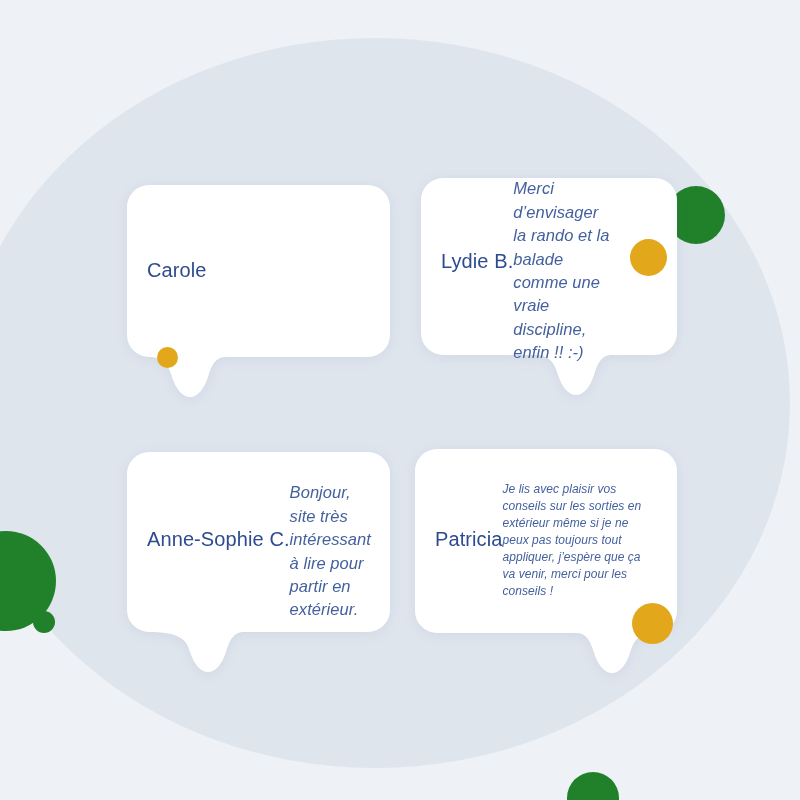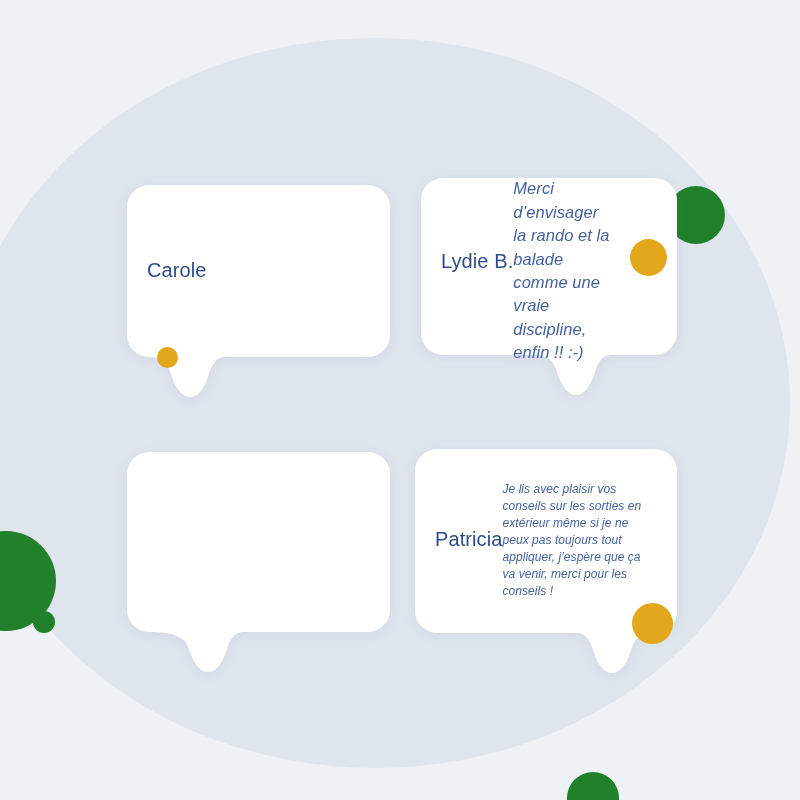--- a/index.html
+++ b/index.html
@@ -155,20 +155,22 @@
       <path fill="#ffffff" d="
         M22,0 H241 A22,22 0 0 1 263,22 V158 A22,22 0 0 1 241,180
         H116
         C106,180 102,190 99,200
         C95,212 89,220 81,220
         C73,220 67,212 63,200
         C60,190 56,180 22,180
         A22,22 0 0 1 0,158 V22 A22,22 0 0 1 22,0 Z"></path>
     </svg>
     <div class="bubble-body">
+      <div class="author">Anne-Sophie C.</div>
+      <div class="quote">Bonjour, site très intéressant à lire pour partir en extérieur.</div>
     </div>
   </div>
 
   <div class="bubble" id="card-patricia">
     <svg class="bubble-svg" width="262" height="245" viewBox="0 0 262 245">
       <path fill="#ffffff" d="
         M22,0 H240 A22,22 0 0 1 262,22 V162 A22,22 0 0 1 240,184
         C222,184 218,194 215,204
         C211,216 205,224 197,224
         C189,224 183,216 179,204

